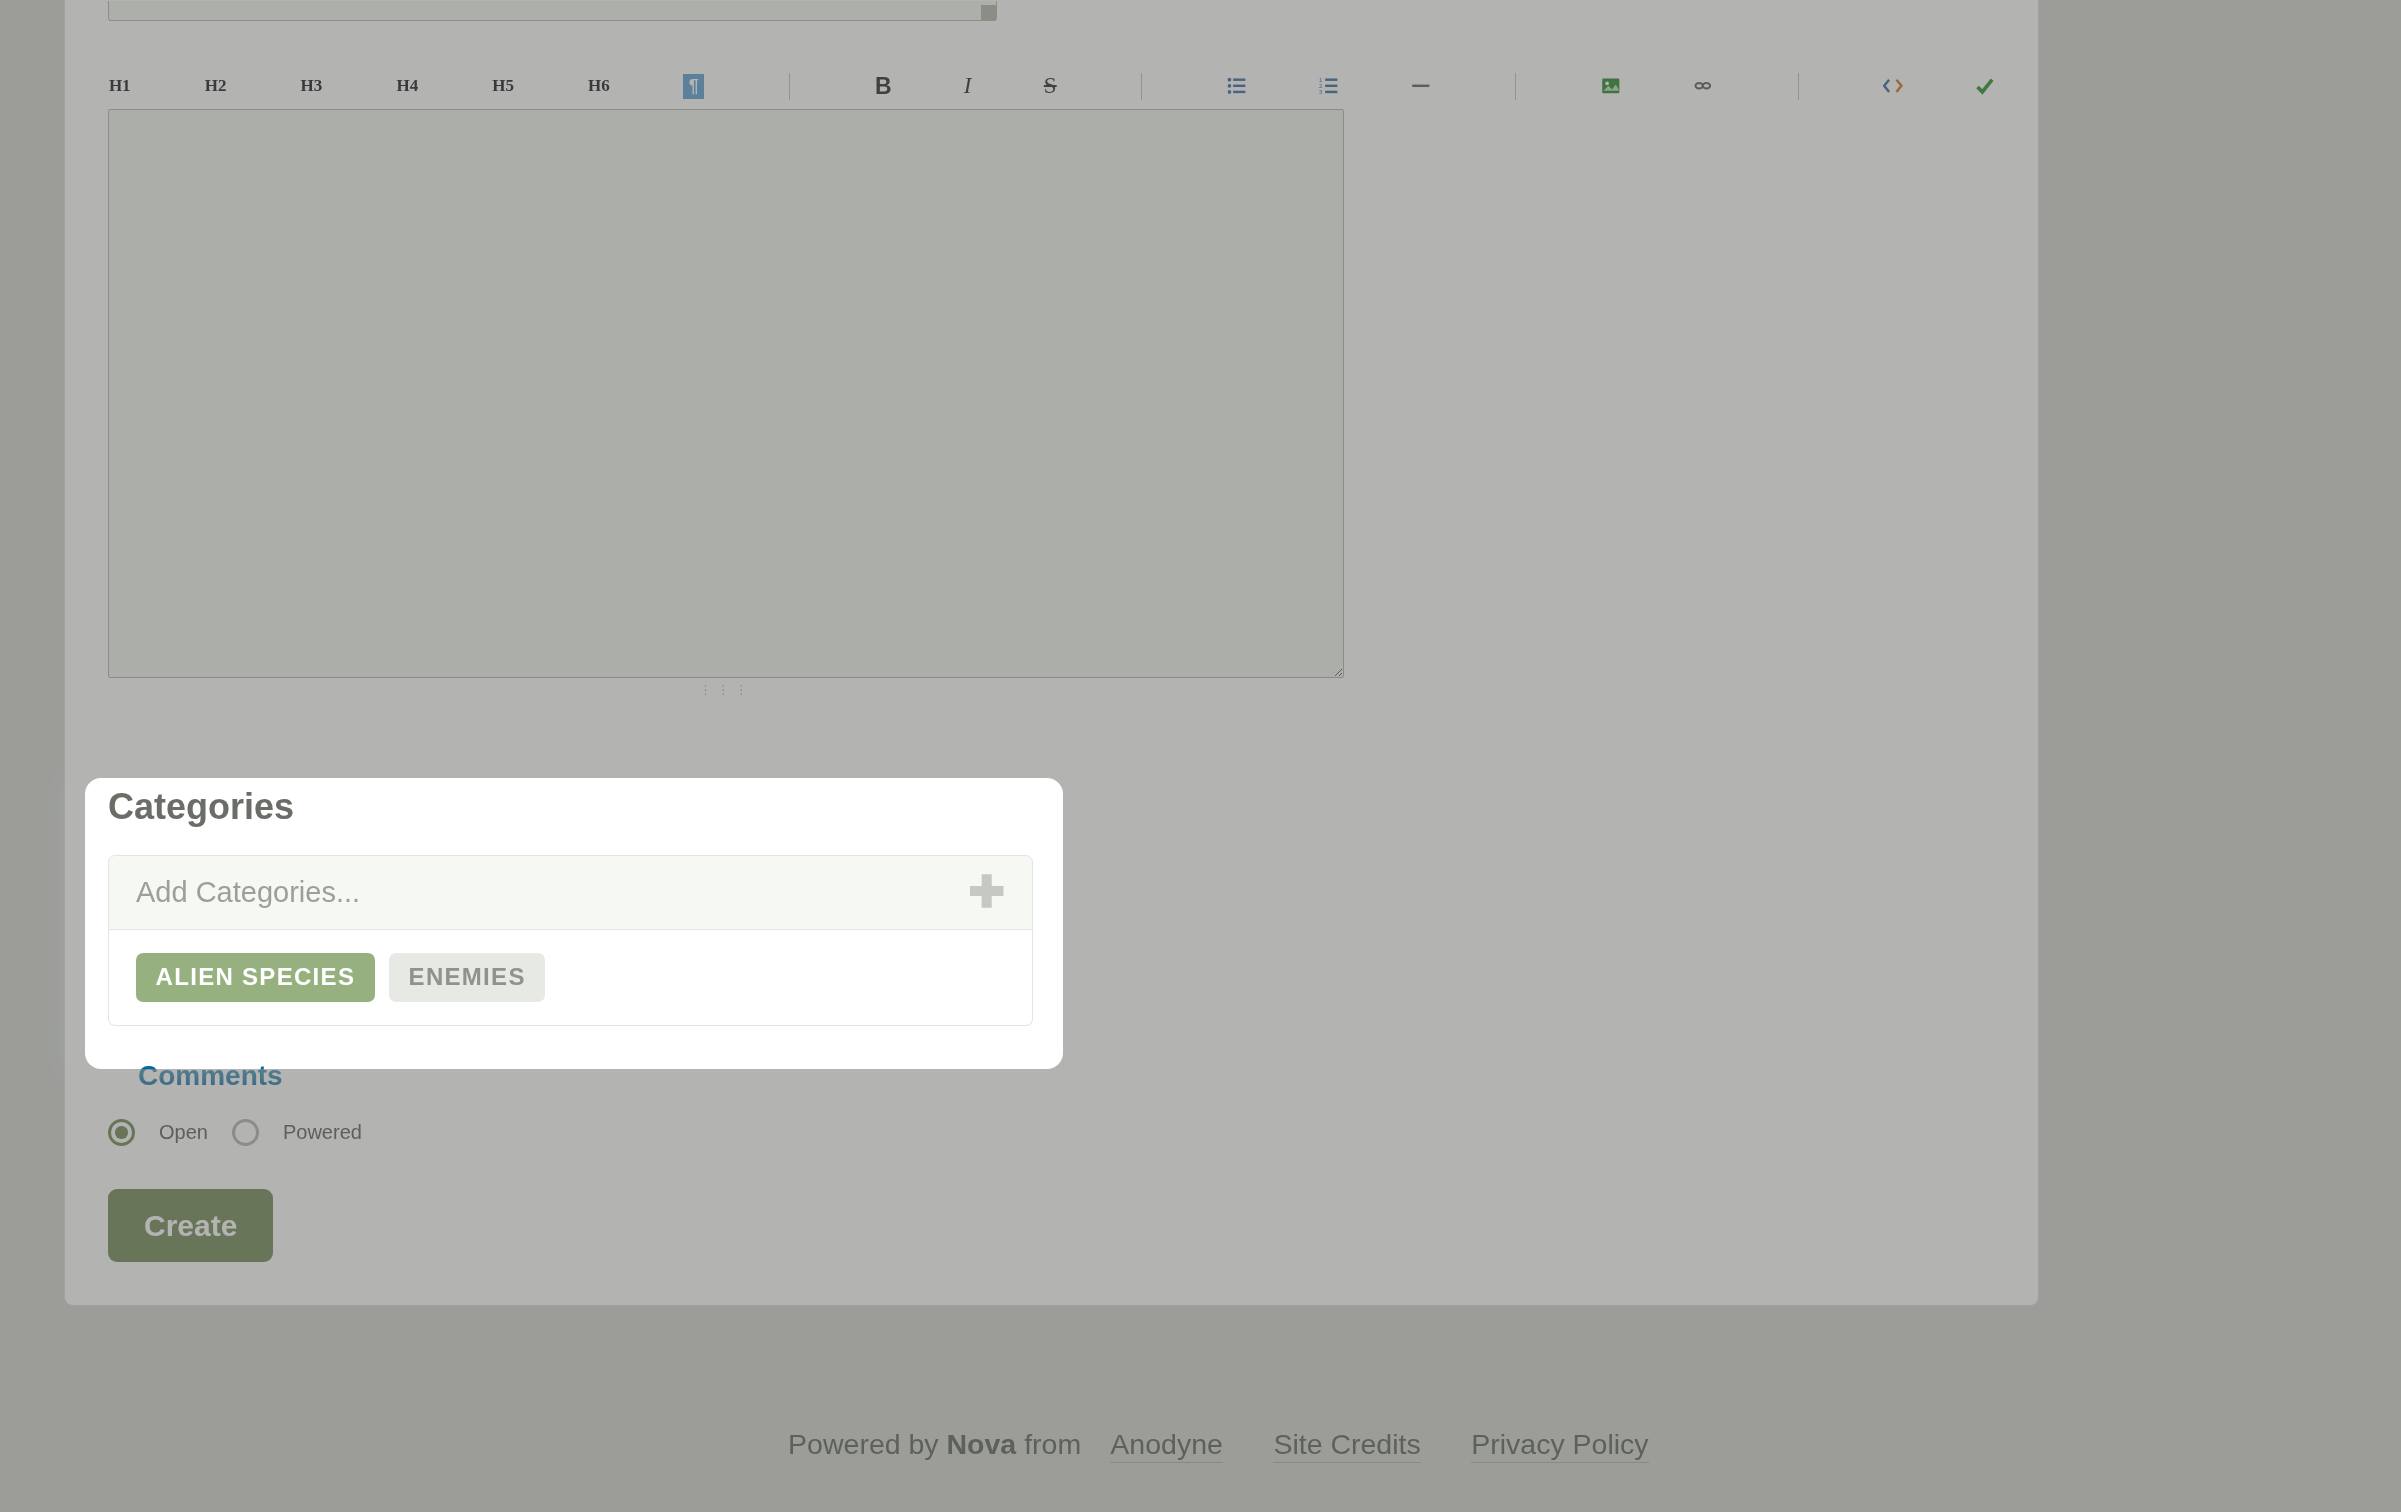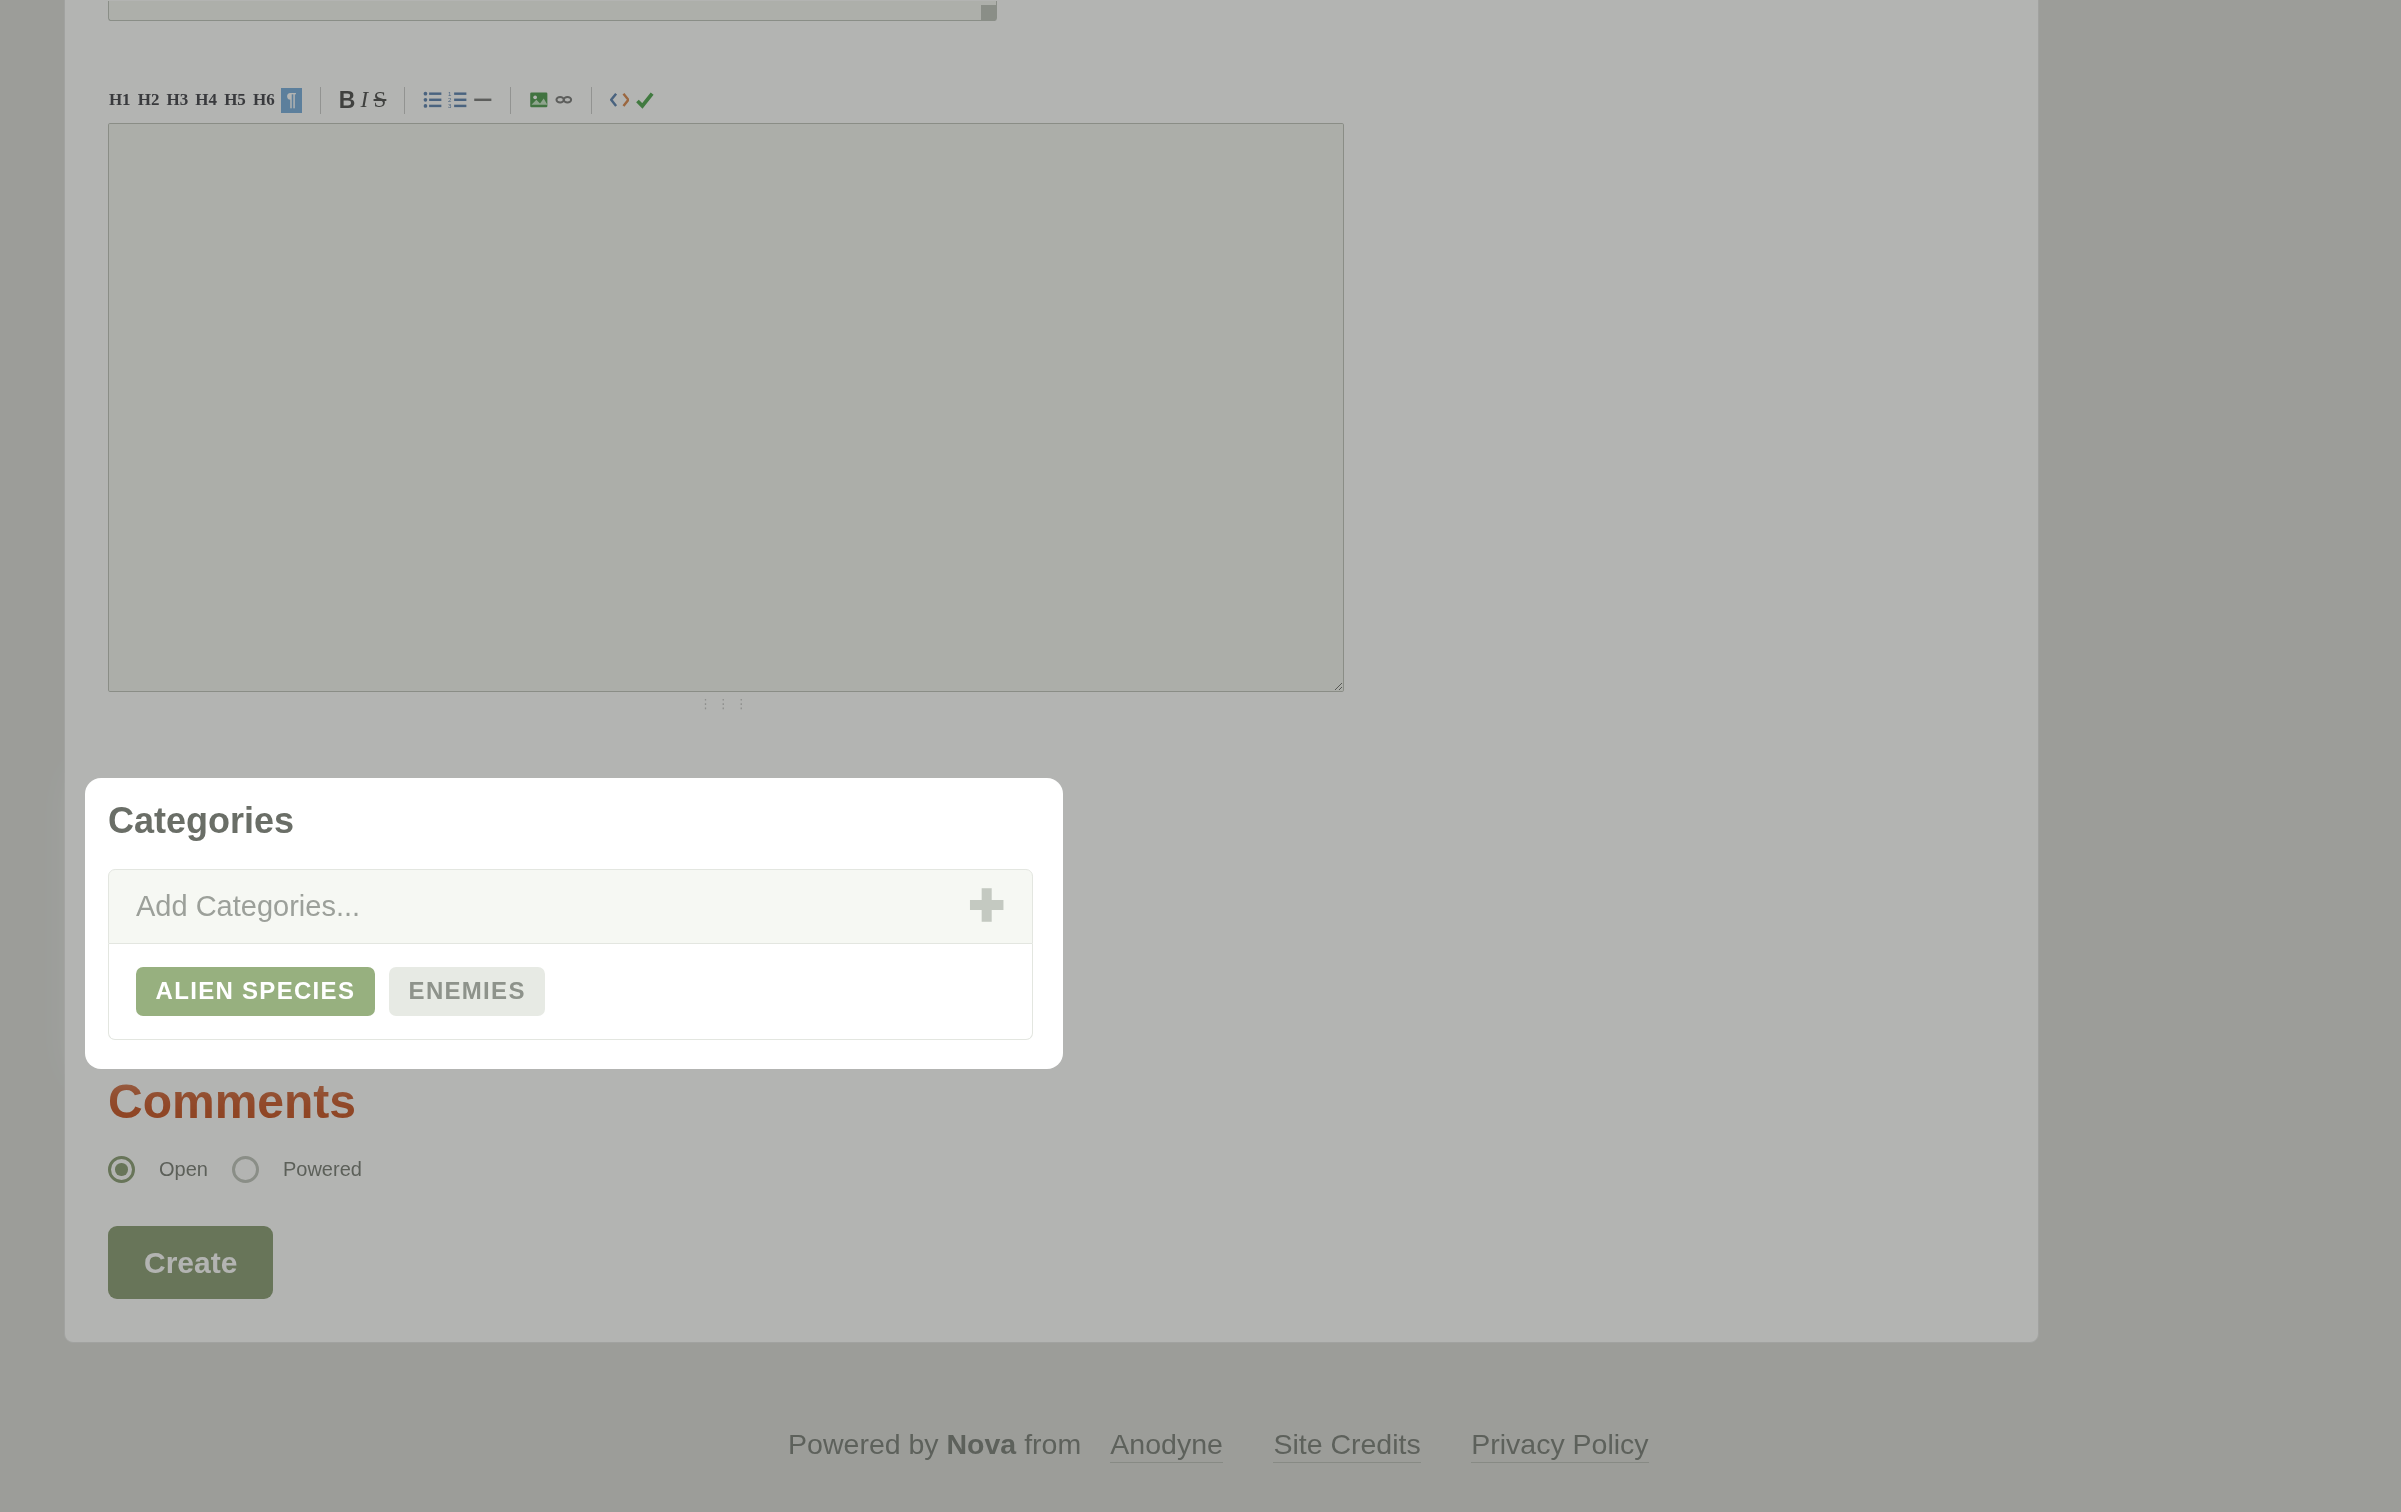--- a/index.html
+++ b/index.html
@@ -34,27 +34,28 @@
     border-bottom-left-radius:3.6px;
     border-bottom-right-radius:3.6px;
     background: #f4f6f1;
     resize: both;
     margin-top: 694px;
   }
   .thin-textarea::-webkit-resizer { background: #b8bdb5; }
 
   
   .toolbar {
-    margin-top: 63px;
+    margin-top: 49px;
     display: flex;
     align-items: center;
     gap: 5.3px;
     font-size: 21.3px;
     color: #3a3a3a;
     user-select:none;
+    justify-content:space-between;
   }
   .tb-btn {
     font-family: "Times New Roman", serif;
     font-size: 17px;
     font-weight: bold;
     padding: 1.8px 0.9px;
     color: #2d2d36;
     cursor: pointer;
   }
   .tb-sep {
@@ -150,23 +151,24 @@
     font-weight:800;
     letter-spacing:1.3px;
     cursor:pointer;
   }
   .tag-active { background:#97b07f; color:#ffffff; }
   .tag-inactive { background:#e7eae4; color:#8e938b; }
 
   
   .comments-title {
     margin-top: 34px;
-    font-size: 48px;
+    font-size: 28px;
     font-weight:700;
-    color:#c2410c;
+    color:#0369a1;
+    margin-left:30px;
   }
   .radio-row {
     margin-top: 27px;
     display:flex;
     align-items:center;
     gap: 24px;
     font-size: 20px;
     color:#6a6e67;
   }
   .radio {

